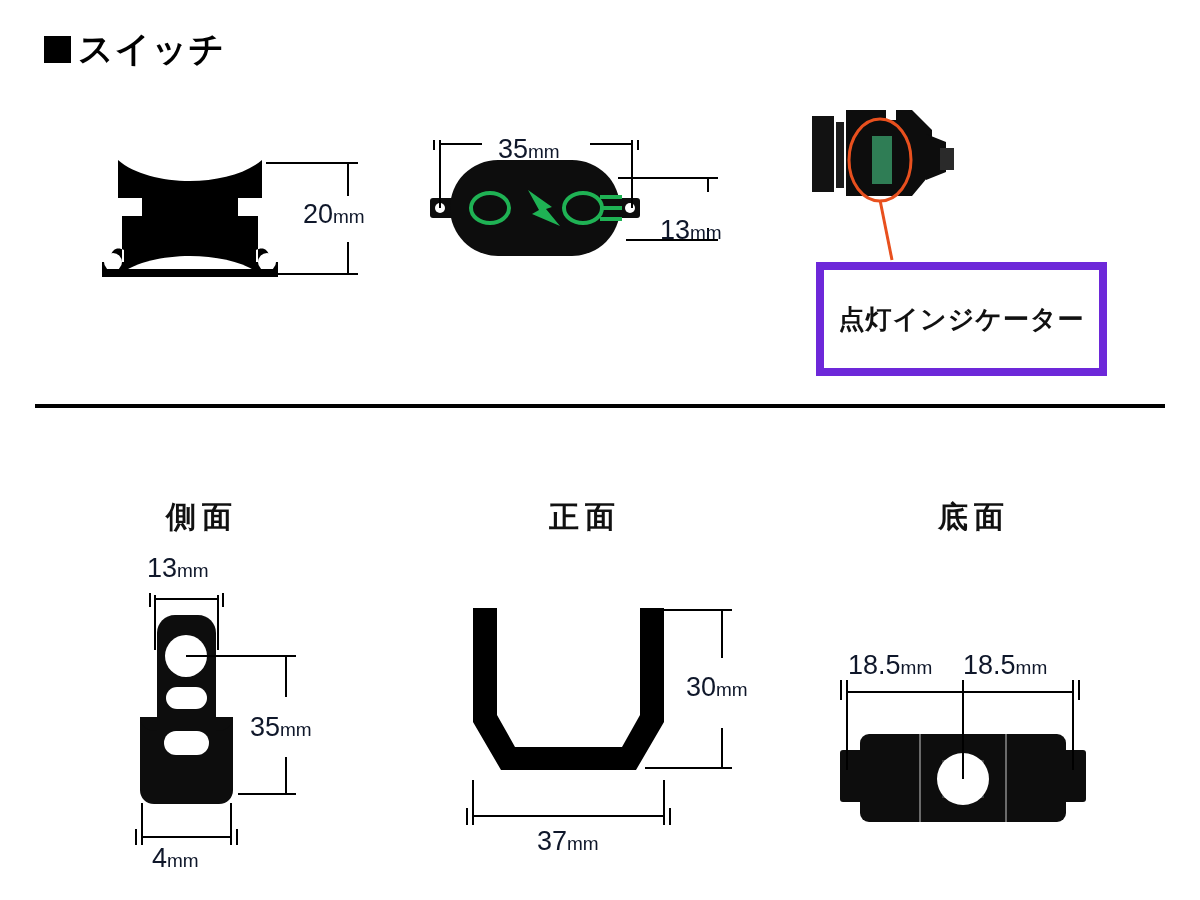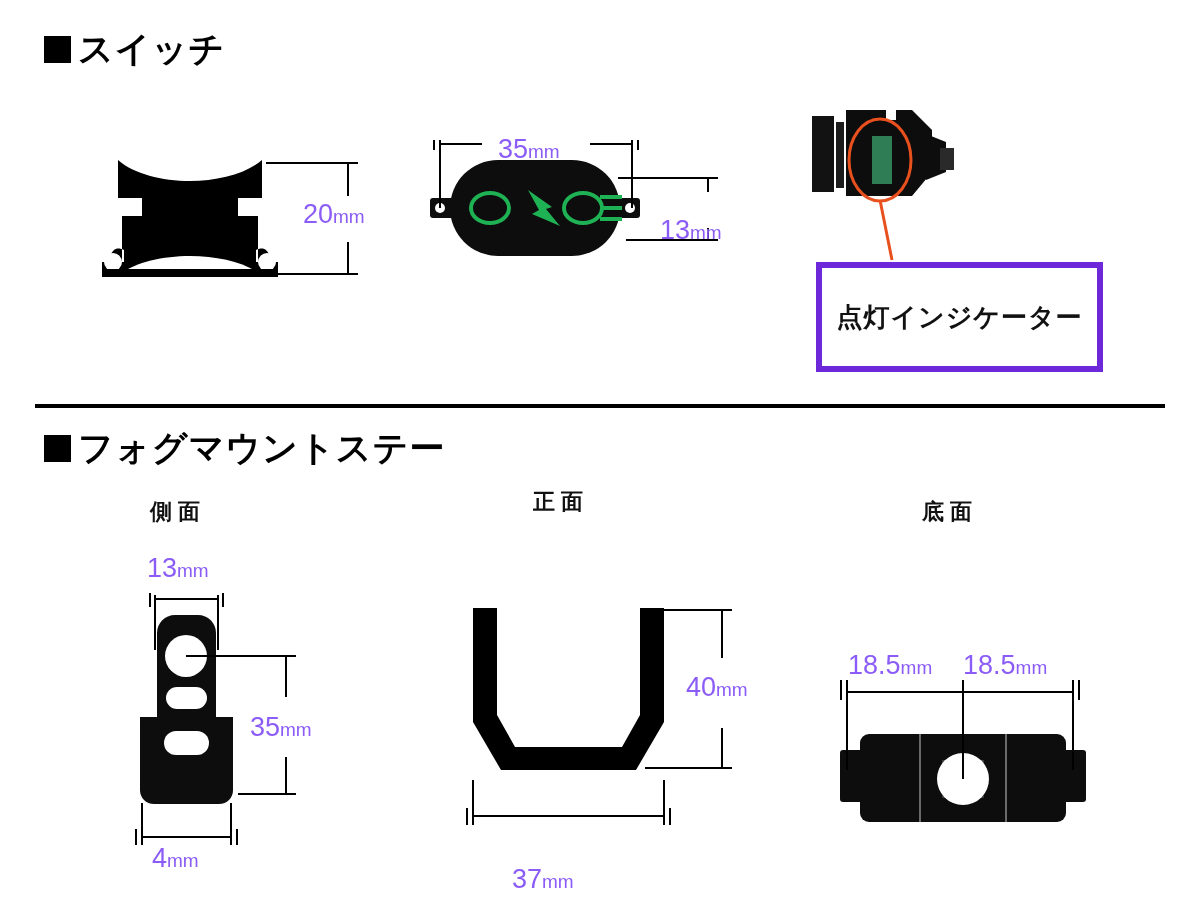--- a/index.html
+++ b/index.html
@@ -34,38 +34,39 @@
 
   .divider{
     position:absolute;left:35px;top:404px;width:1130px;height:4px;background:#000;
   }
 
   
   .abs{position:absolute;}
   .dim-text{
     position:absolute;
     font-size:27px;
-    color:#8b5cf6;
+    color:#0f172a;
     white-space:nowrap;
     letter-spacing:0px;
   }
   .dim-text .u{font-size:19px;}
   .view-label{
     position:absolute;
-    font-size:22px;
+    font-size:30px;
     font-weight:bold;
     letter-spacing:6px;
     color:#111;
     white-space:nowrap;
+    margin-left:16px;
   }
 
   
   .callout{
     position:absolute;
-    border:6px solid #6d28d9;
+    border:8px solid #6d28d9;
     background:#fff;
     display:flex;align-items:center;justify-content:center;
   }
   .callout span{
     font-size:26px;font-weight:bold;letter-spacing:1px;color:#111;white-space:nowrap;
   }
 
   svg{display:block;overflow:visible;}
 </style>
 </head>
@@ -170,27 +171,23 @@
       <line x1="80" y1="100" x2="92" y2="160" stroke="#e8501e" stroke-width="3"></line>
     </svg>
   </div>
 
   <div class="callout" style="left:816px;top:262px;width:275px;height:98px;">
     <span>点灯インジケーター</span>
   </div>
 
   <div class="divider"></div>
 
-  <div class="sec-head" id="head-stay">
-    <span class="sqr"></span>
-    <span>フォグマウントステー</span>
-  </div>
 
   <div class="view-label" style="left:150px;top:497px;">側面</div>
-  <div class="view-label" style="left:533px;top:487px;">正面</div>
+  <div class="view-label" style="left:533px;top:497px;">正面</div>
   <div class="view-label" style="left:922px;top:497px;">底面</div>
 
   <div class="abs" style="left:110px;top:545px;">
     <svg width="260" height="330" viewBox="0 0 260 330">
 
       <line x1="45" y1="50" x2="45" y2="105" stroke="#000" stroke-width="2"></line>
       <line x1="108" y1="50" x2="108" y2="105" stroke="#000" stroke-width="2"></line>
       <line x1="45" y1="54" x2="108" y2="54" stroke="#000" stroke-width="2"></line>
       <line x1="40" y1="48" x2="40" y2="62" stroke="#000" stroke-width="2"></line>
       <line x1="113" y1="48" x2="113" y2="62" stroke="#000" stroke-width="2"></line>
@@ -250,23 +247,23 @@
       <line x1="274" y1="188" x2="292" y2="188" stroke="#000" stroke-width="2"></line>
 
       <line x1="33" y1="200" x2="33" y2="245" stroke="#000" stroke-width="2"></line>
       <line x1="224" y1="200" x2="224" y2="245" stroke="#000" stroke-width="2"></line>
       <line x1="33" y1="236" x2="224" y2="236" stroke="#000" stroke-width="2"></line>
       <line x1="27" y1="228" x2="27" y2="245" stroke="#000" stroke-width="2"></line>
       <line x1="230" y1="228" x2="230" y2="245" stroke="#000" stroke-width="2"></line>
     </svg>
   </div>
   <div class="dim-text" style="left:686px;top:672px;">
-    <span>40</span><span class="u">mm</span>
-  </div>
-  <div class="dim-text" style="left:512px;top:826px;margin-top:38px;">
+    <span>30</span><span class="u">mm</span>
+  </div>
+  <div class="dim-text" style="left:537px;top:826px;">
     <span>37</span><span class="u">mm</span>
   </div>
 
   <div class="abs" style="left:820px;top:630px;">
     <svg width="290" height="210" viewBox="0 0 290 210">
 
       <rect x="20" y="120" width="36" height="52" rx="3" fill="#0d0d0d"></rect>
       <rect x="230" y="120" width="36" height="52" rx="3" fill="#0d0d0d"></rect>
 
       <rect x="40" y="104" width="206" height="88" rx="9" fill="#0d0d0d"></rect>

